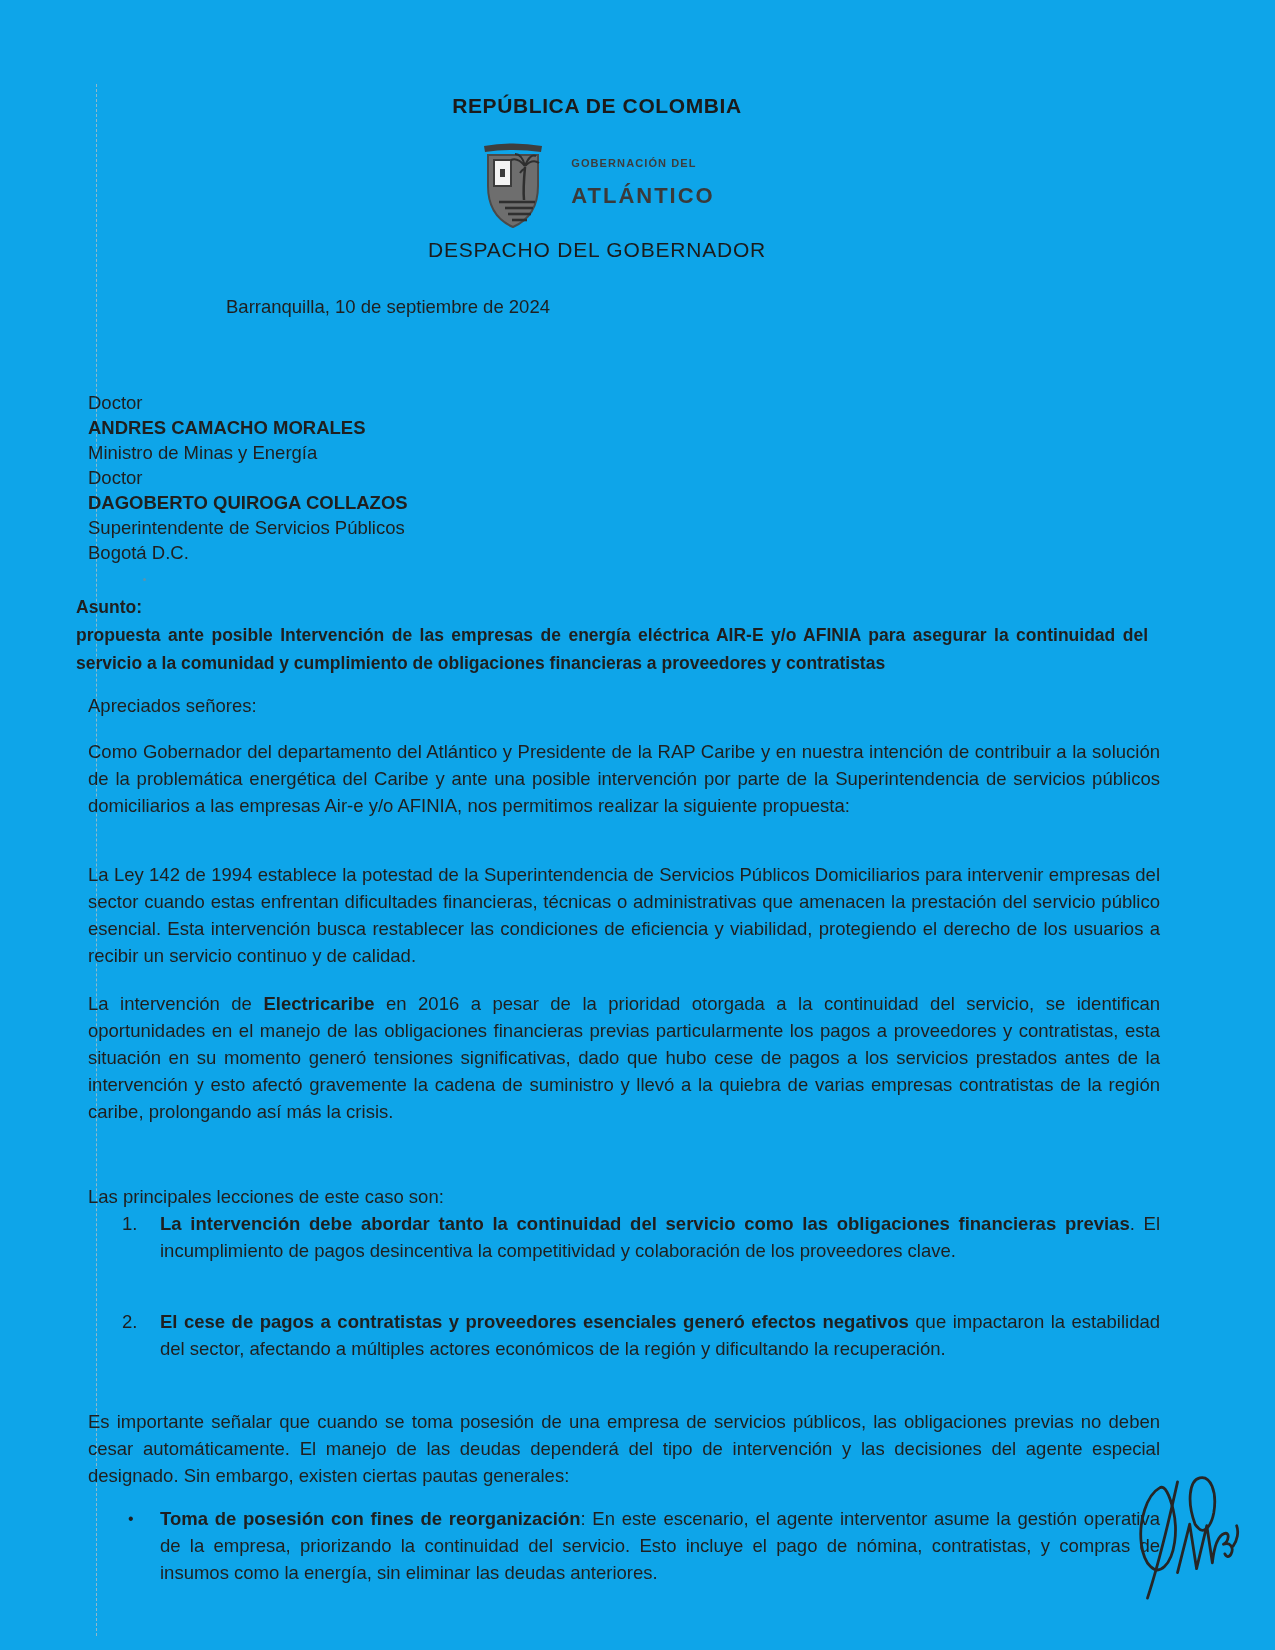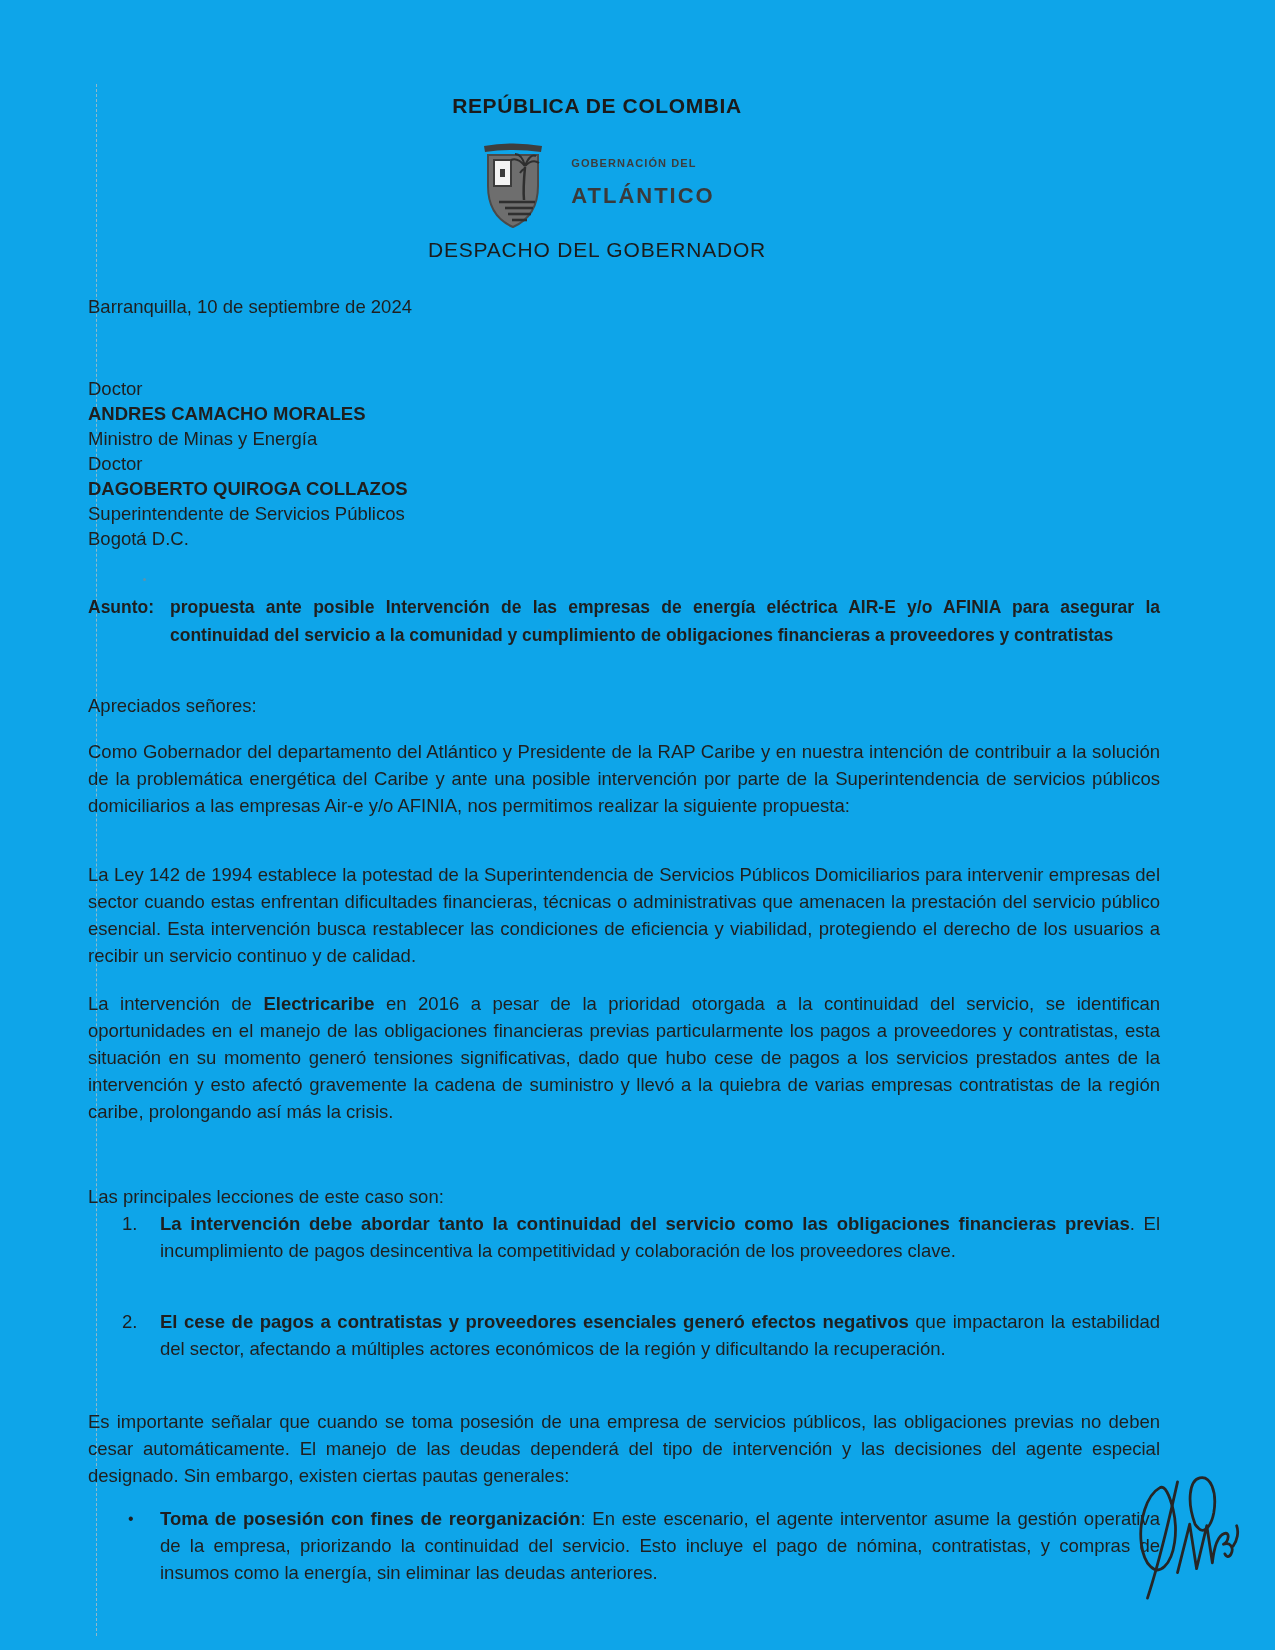--- a/index.html
+++ b/index.html
@@ -30,26 +30,26 @@
   }
   .crest{width:68px;height:90px;display:block;}
   .logo-text{margin-top:17px;}
   .logo-small{font-size:11px;font-weight:bold;letter-spacing:1.1px;color:#3d3d3d;}
   .logo-big{font-size:22px;font-weight:bold;letter-spacing:2px;color:#3a3a3a;margin-top:14px;}
   .office{
     left:0;top:238px;width:1194px;text-align:center;
     font-size:21px;font-weight:normal;letter-spacing:.8px;color:#1b1b1b;
   }
 
-  .date{left:88px;top:296px;width:600px;font-size:18.5px;}
+  .date{left:88px;top:296px;width:600px;font-size:18.5px;text-align:center;}
 
-  .recipients{left:88px;top:376px;width:700px;font-size:18.5px;line-height:25px;}
+  .recipients{left:88px;top:390px;width:700px;font-size:18.5px;line-height:25px;}
   .recipients .bold{font-weight:bold;}
 
-  .asunto{left:88px;top:593px;width:1072px;display:flex;}
+  .asunto{left:76px;top:593px;width:1072px;display:flex;flex-direction:column;}
   .asunto-label{width:82px;flex:none;font-weight:bold;font-size:17.5px;line-height:28px;}
   .asunto-text{flex:1;font-weight:bold;font-size:17.5px;line-height:28px;text-align:justify;}
 
   .saludo{left:88px;top:695px;width:600px;font-size:18.5px;}
 
   .para{left:88px;width:1072px;font-size:18.5px;line-height:27px;text-align:justify;margin:0;}
   .p1{top:738px;}
   .p2{top:861px;}
   .p3{top:990px;}
   .p4{top:1408px;}

